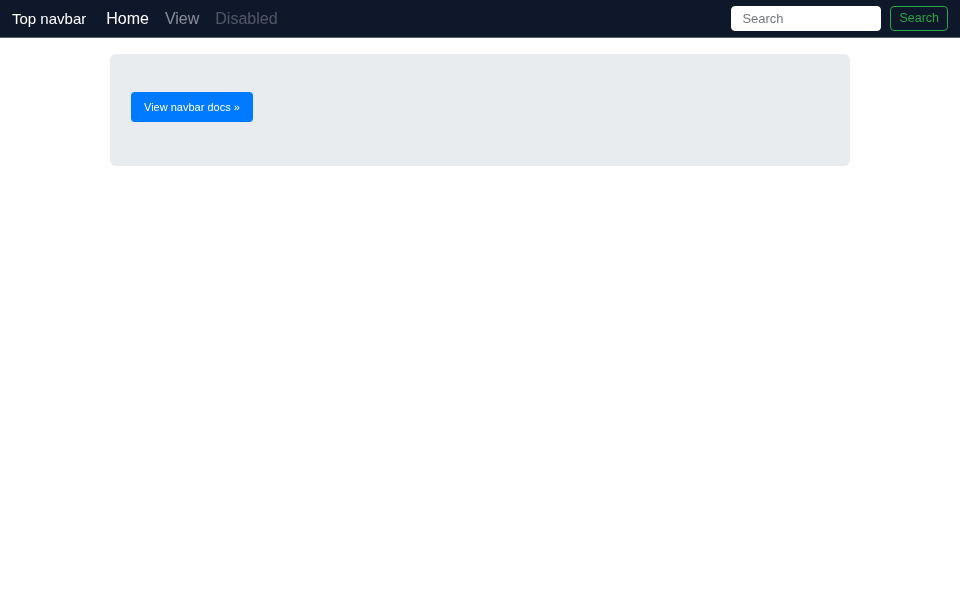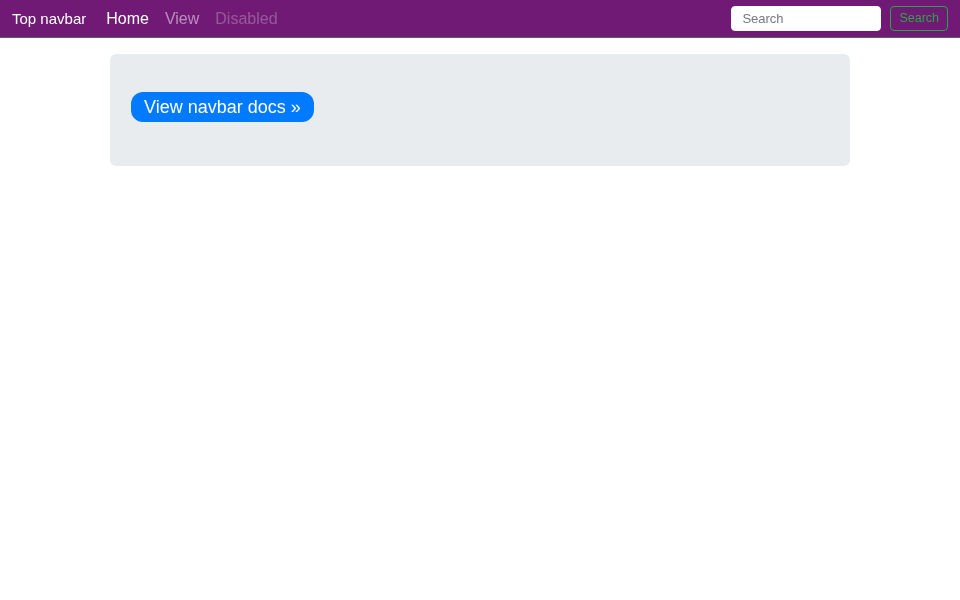--- a/index.html
+++ b/index.html
@@ -8,21 +8,21 @@
     background: #ffffff;
     width: 960px;
     height: 600px;
     font-family: "Liberation Sans", sans-serif;
     -webkit-font-smoothing: antialiased;
   }
 
   
   .navbar {
     height: 37px;
-    background: #701a75;
+    background: #0f172a;
     border-bottom: 1px solid #5c6065;
     display: flex;
     align-items: center;
     padding: 0 12px;
     box-sizing: content-box;
   }
   .navbar-brand {
     color: #ffffff;
     font-size: 15px;
     line-height: 1;
@@ -104,22 +104,22 @@
     font-size: 13.5px;
     line-height: 20px;
     color: #24292e;
     max-width: 678px;
   }
   .btn-primary {
     display: inline-block;
     background: #007bff;
     color: #ffffff;
     border: none;
-    border-radius: 12px;
-    font-size: 18px;
+    border-radius: 4px;
+    font-size: 11px;
     line-height: 14px;
     padding: 8px 13px;
     font-family: inherit;
     text-decoration: none;
     cursor: pointer;
   }
 </style>
 </head>
 <body>
 

